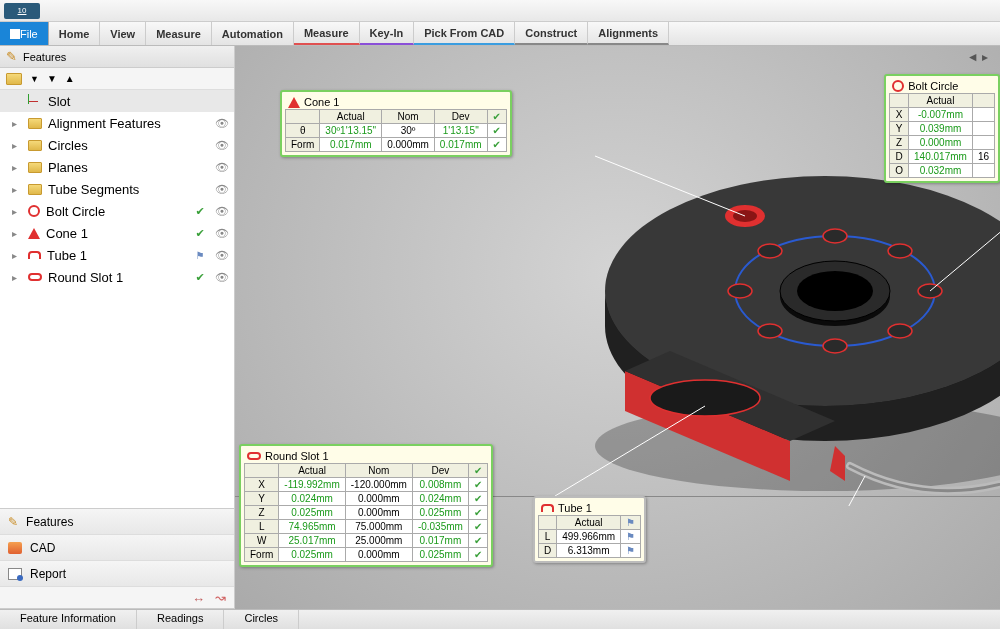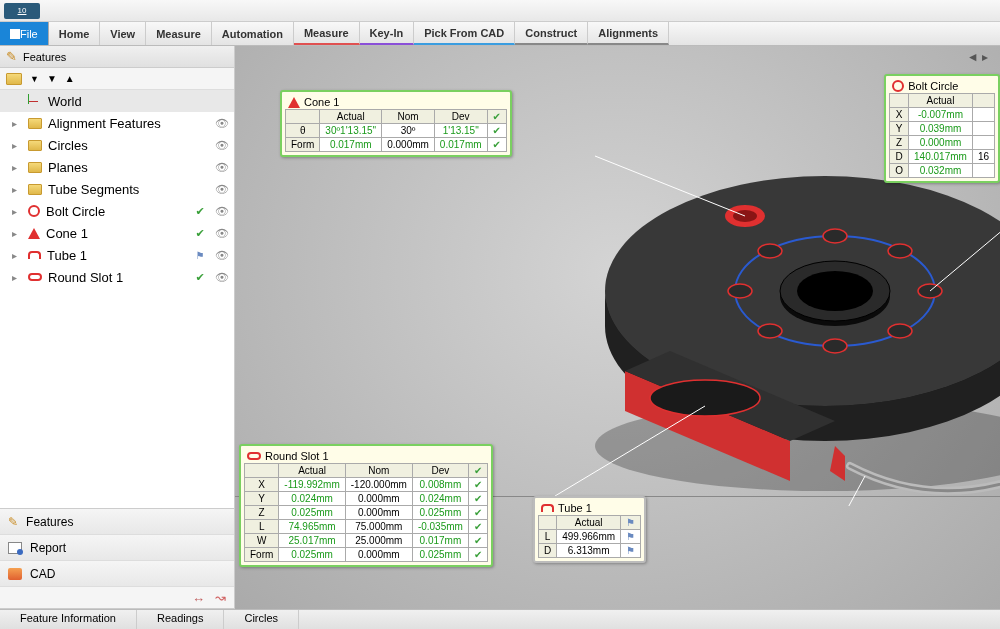--- a/index.html
+++ b/index.html
@@ -132,21 +132,21 @@
     <div class="toolbar-row">
       <span class="folder"></span>
       <span class="dd">▼</span>
       <span class="tri">▼</span>
       <span class="tri">▲</span>
     </div>
     <div class="tree" id="tree">
         <div class="tree-item selected">
           <span class="chev"></span>
           <span class="axes-icon"></span>
-          <span class="lbl">World</span>
+          <span class="lbl">Slot</span>
           <span class="eye"></span>
         </div>
         <div class="tree-item">
           <span class="chev">▸</span>
           <span class="folder-icon"></span>
           <span class="lbl">Alignment Features</span>
           <span class="eye">👁</span>
         </div>
         <div class="tree-item">
           <span class="chev">▸</span>
@@ -195,26 +195,26 @@
           <span class="eye">👁</span>
         </div>
       </div>
 
     <div class="side-panels">
       <div class="side-panel">
           <span class="ic-wand">✎</span>
           <span>Features</span>
         </div>
       <div class="side-panel">
+          <span class="ic-cad"></span>
+          <span>CAD</span>
+        </div>
+      <div class="side-panel">
           <span class="ic-report"></span>
           <span>Report</span>
-        </div>
-      <div class="side-panel">
-          <span class="ic-cad"></span>
-          <span>CAD</span>
         </div>
     </div>
     <div class="small-toolbar">
       <span>↔</span>
       <span style="color:#d06060;">↝</span>
     </div>
   </div>
 
   <div class="viewport">
     <div class="nav-arrows">◄ ▸</div>

